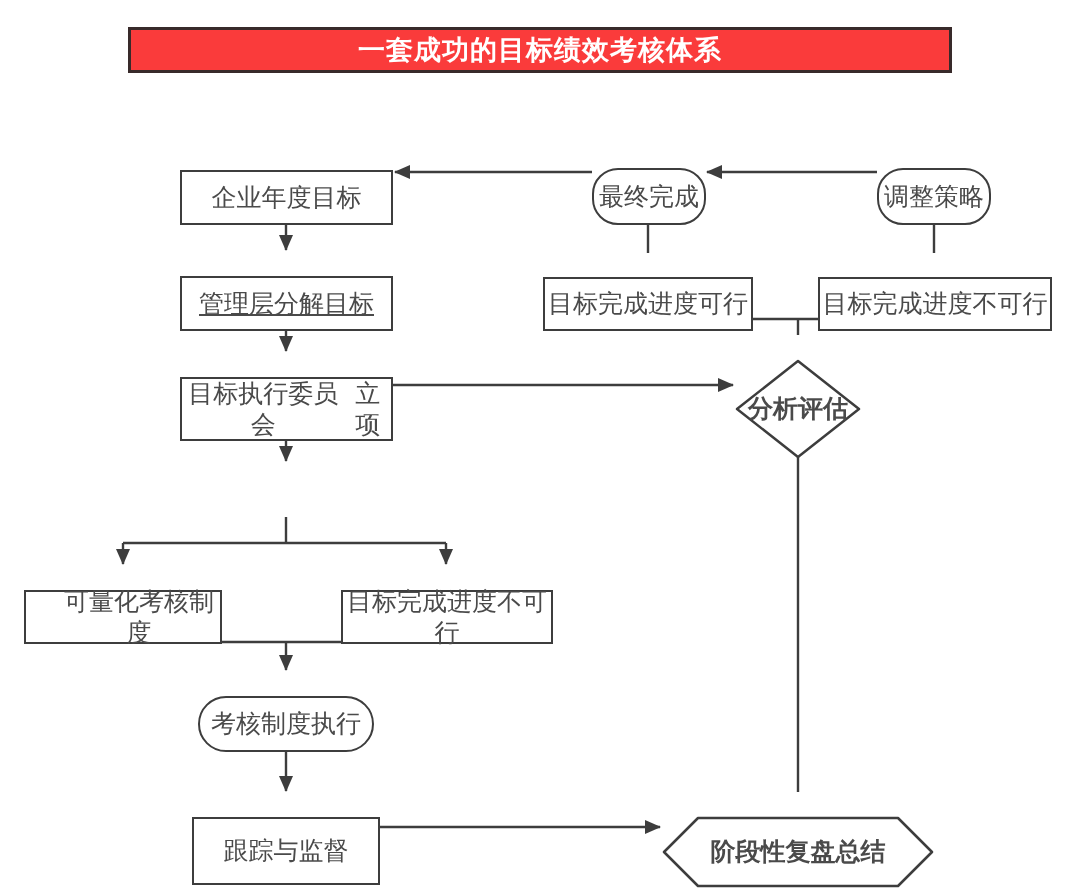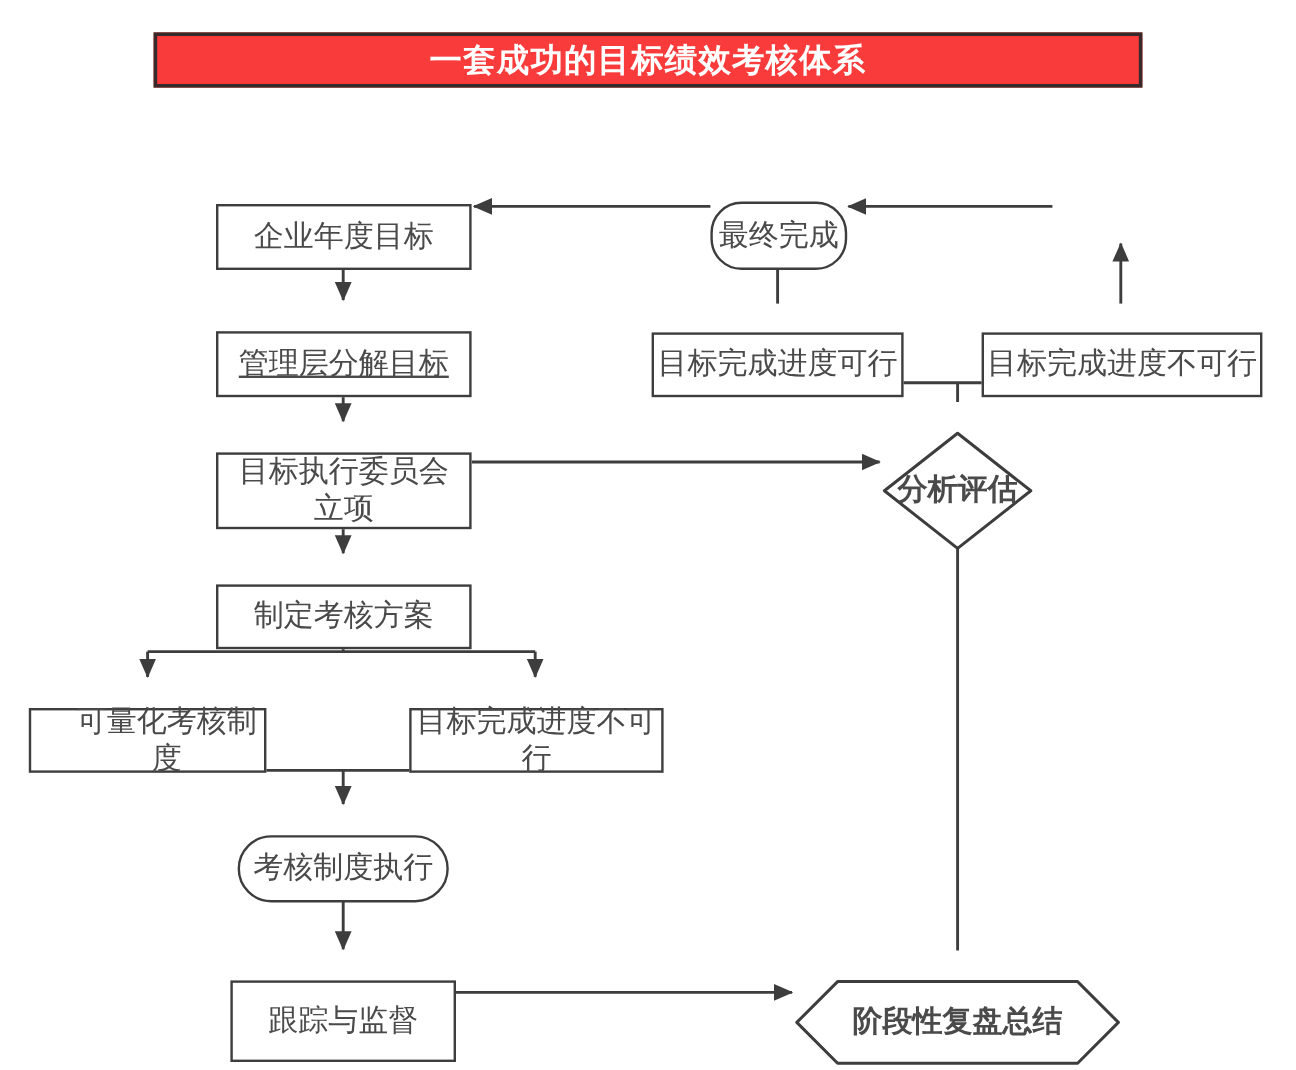--- a/index.html
+++ b/index.html
@@ -98,28 +98,25 @@
   </div>
 
   <div class="node box" style="left:180px;top:146px;width:213px;height:55px;">
     <span>企业年度目标</span>
   </div>
 
   <div class="node box" style="left:180px;top:252px;width:213px;height:55px;text-decoration:underline;">
     <span>管理层分解目标</span>
   </div>
 
-  <div class="node box two-line" style="left:180px;top:353px;width:213px;height:64px;flex-direction:column;">
+  <div class="node box two-line" style="left:180px;top:353px;width:213px;height:64px;">
     <span>目标执行委员会</span>
     <span>立项</span>
   </div>
 
-  <div class="node box" style="left:180px;top:463px;width:213px;height:54px;">
-    <span>制定考核方案</span>
-  </div>
 
   <div class="node box" style="left:24px;top:566px;width:198px;height:54px;padding-left:32px;">
     <span>可量化考核制度</span>
   </div>
 
   <div class="node box" style="left:341px;top:566px;width:212px;height:54px;">
     <span>目标完成进度不可行</span>
   </div>
 
   <div class="node box stadium-lg" style="left:198px;top:672px;width:176px;height:56px;">
@@ -149,14 +146,17 @@
   </div>
 
   <div class="node box" style="left:818px;top:253px;width:234px;height:54px;">
     <span>目标完成进度不可行</span>
   </div>
 
   <div class="node box stadium-sm" style="left:592px;top:144px;width:114px;height:57px;">
     <span>最终完成</span>
   </div>
 
+  <div class="node box stadium-sm" style="left:877px;top:144px;width:114px;height:57px;">
+    <span>调整策略</span>
+  </div>
 
 </div>
 
 </body></html>

